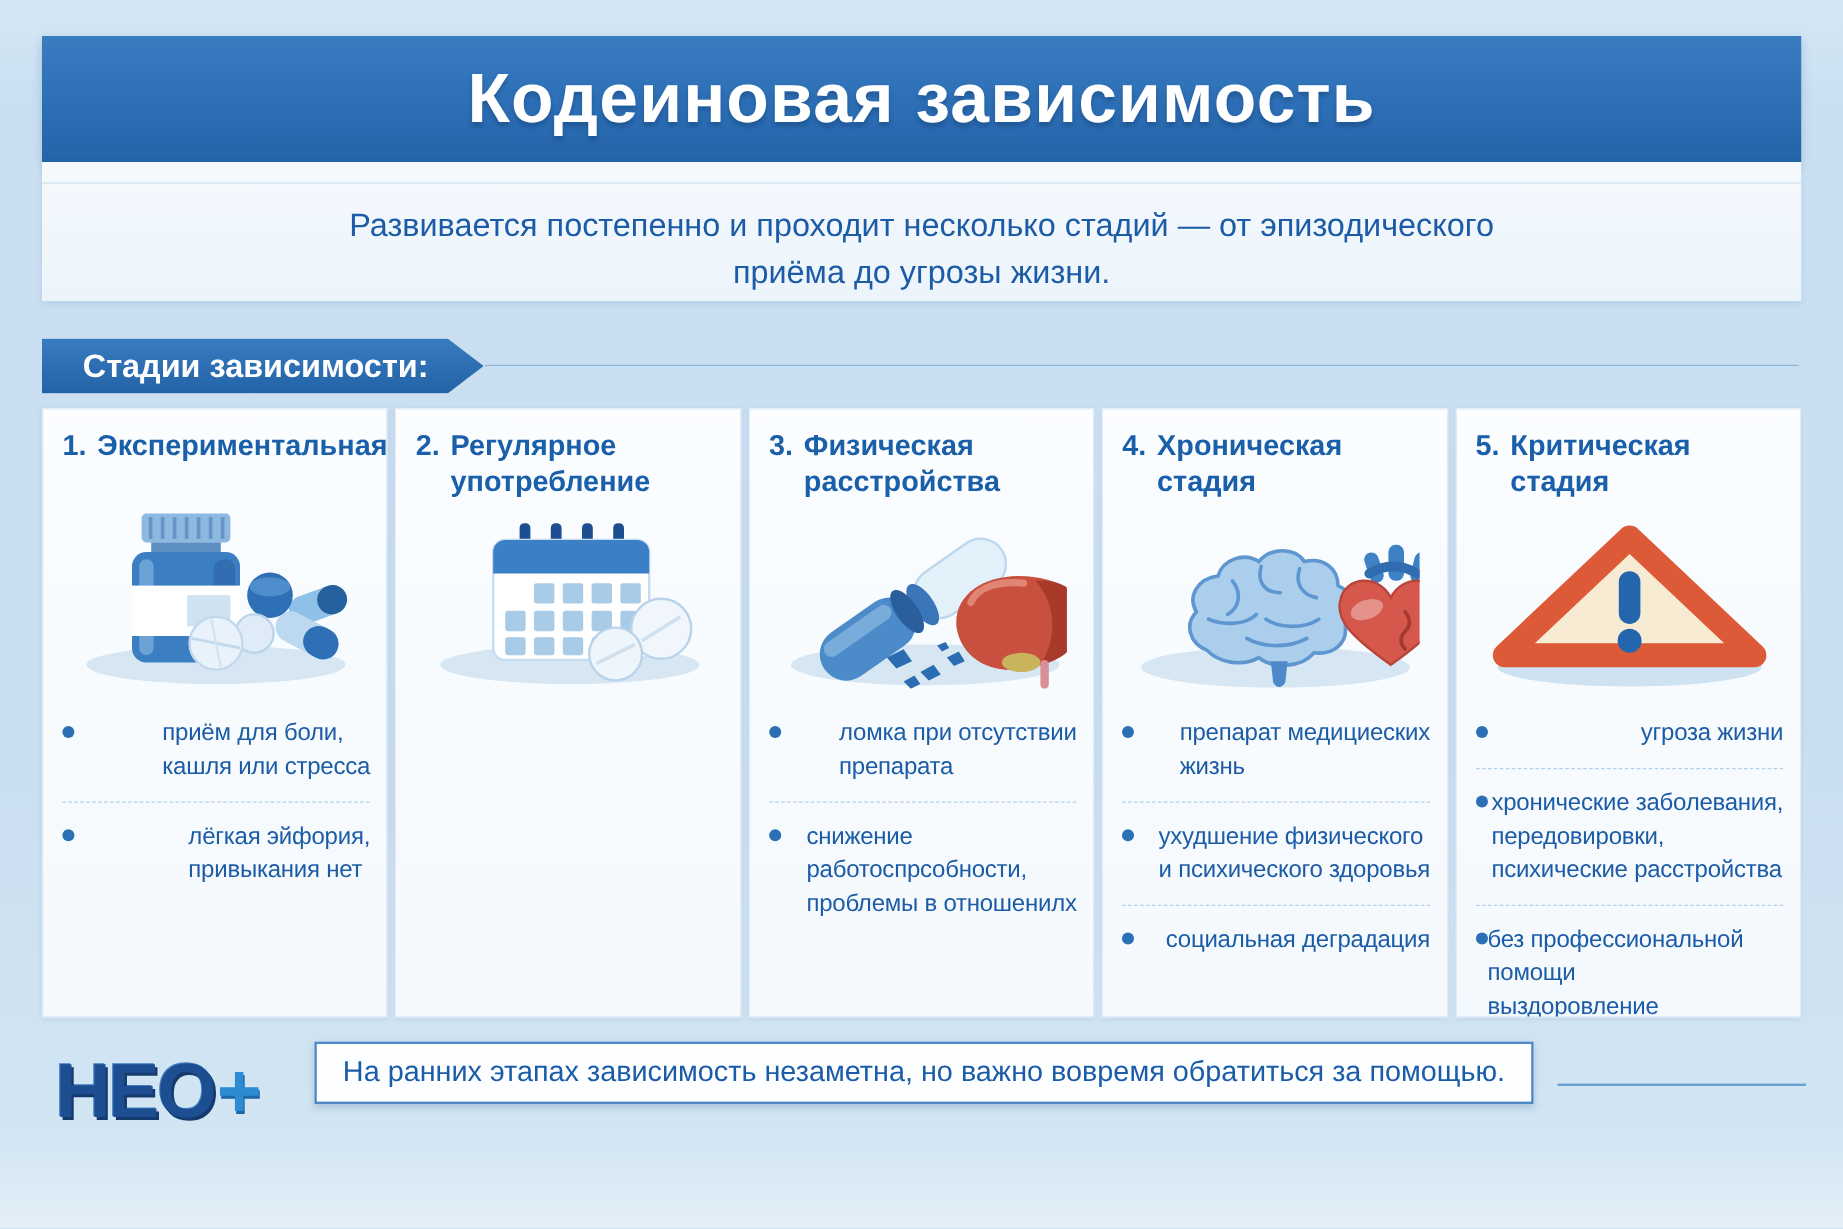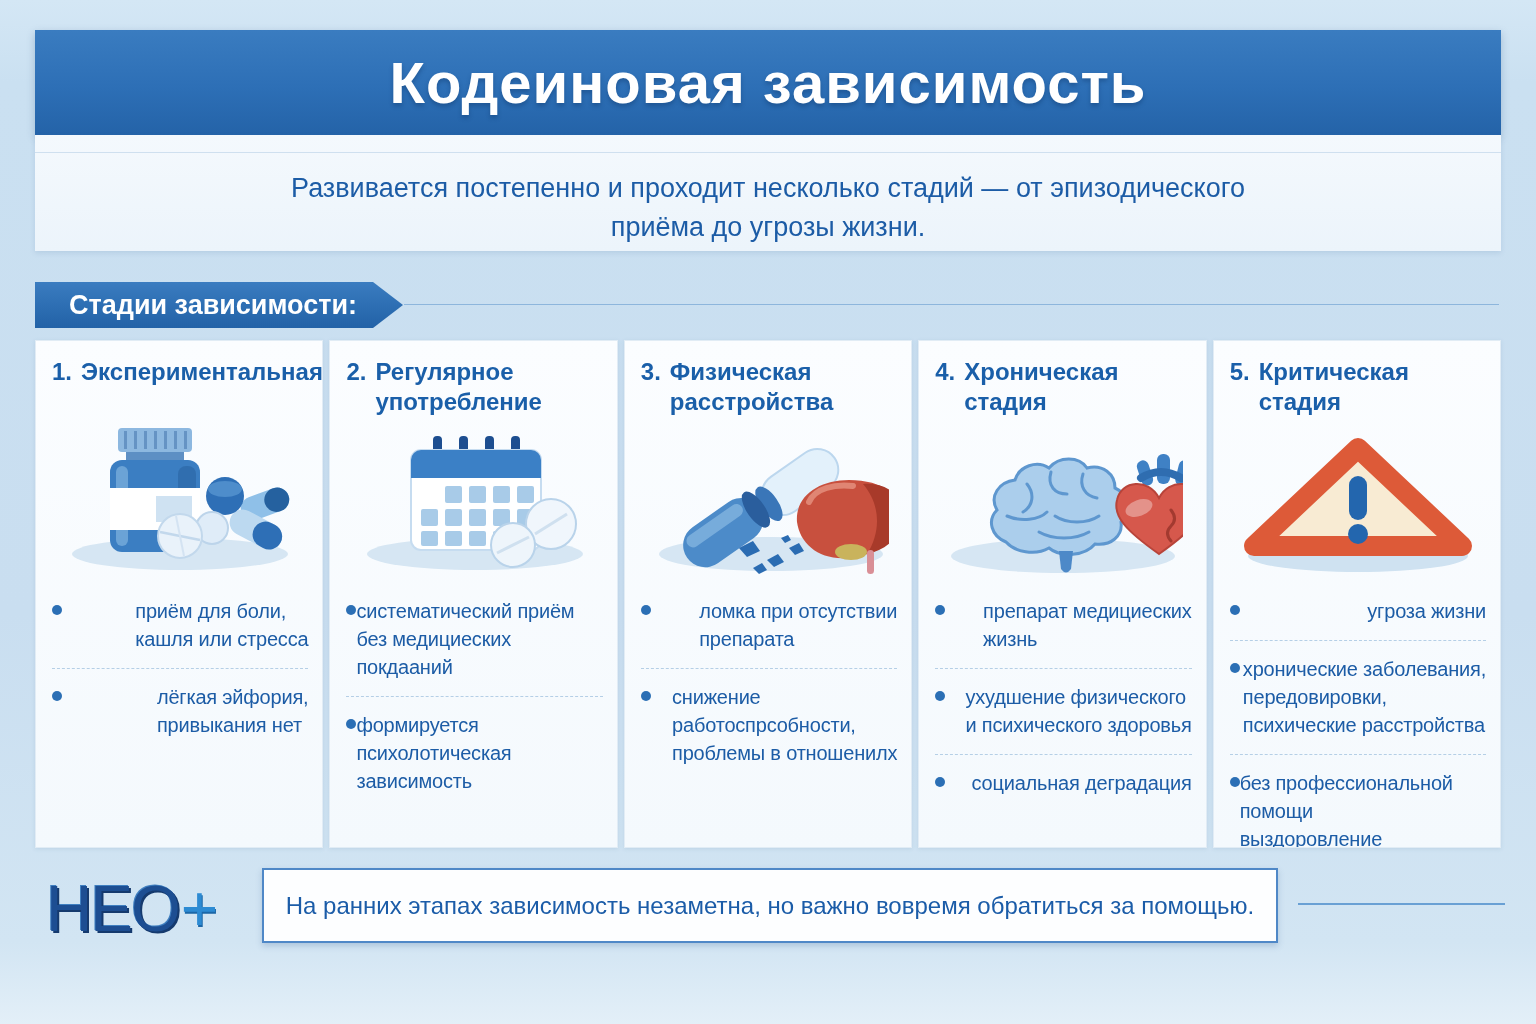--- a/index.html
+++ b/index.html
@@ -58,25 +58,25 @@
   }
   .card-h .ttl{white-space:pre-line;}
   .icon-slot{height:152px;display:flex;align-items:center;justify-content:center;margin:2px 0 8px;}
   .icon-slot svg{display:block;}
   .bullets{list-style:none;margin:0;padding:0;}
   .bullet{display:flex;padding:14px 0 15px;justify-content:space-between;}
   .bullet + .bullet{border-top:1px dashed #b5cfe6;}
   .dot{width:10px;height:10px;border-radius:50%;background:#2b6fb5;margin-top:8px;flex:none;}
   .btxt{color:#1c5ca6;font-size:20px;line-height:1.4;white-space:pre-line;letter-spacing:-0.2px;}
   
-  .logo{position:absolute;left:46px;top:872px;font-size:64px;font-weight:400;letter-spacing:-2px;}
+  .logo{position:absolute;left:46px;top:872px;font-size:64px;font-weight:700;letter-spacing:-2px;}
   .logo .neo{color:#1d4e92;text-shadow:2px 2px 0 #153a6e,-1px -1px 0 #3f7fc0;}
   .logo .plus{color:#2d8bd3;text-shadow:1px 2px 0 #1b67a8;margin-left:2px;}
   .note-box{
-    position:absolute;left:262px;top:868px;width:1016px;height:75px;
+    position:absolute;left:262px;top:868px;width:1016px;height:52px;
     background:#fdfeff;border:2px solid #4f88c7;box-sizing:border-box;
     display:flex;align-items:center;justify-content:center;
     box-shadow:0 3px 6px rgba(60,100,150,.25);
   }
   .note-box p{margin:0;color:#1b5ca8;font-size:24px;}
   .footer-line{position:absolute;left:1298px;top:903px;width:207px;height:2px;background:#69a0d4;}
 </style>
 </head>
 <body>
 
@@ -182,32 +182,20 @@
               <rect x="90" y="107" width="17" height="15" rx="2"></rect>
       <rect x="114" y="107" width="17" height="15" rx="2"></rect>
               <rect x="138" y="107" width="17" height="15" rx="2"></rect>
     </g>
     <circle cx="196" cy="100" r="25" fill="#f0f6fc" stroke="#b9d3ea" stroke-width="2"></circle>
     <path d="M180,110 L212,90" stroke="#cfe0ef" stroke-width="3" fill="none"></path>
     <circle cx="158" cy="121" r="22" fill="#eef5fb" stroke="#b9d3ea" stroke-width="2"></circle>
     <path d="M142,129 L174,113" stroke="#cfe0ef" stroke-width="3" fill="none"></path>
   </svg>
 </div>
-    <ul class="bullets">
-          <li class="bullet">
-            <span class="dot"></span>
-            <span class="btxt">систематический приём
-без медициеских покдааний</span>
-          </li>
-          <li class="bullet">
-            <span class="dot"></span>
-            <span class="btxt">формируется
-психолотическая зависимость</span>
-          </li>
-        </ul>
   </section>
 
   <section class="card">
     <h2 class="card-h">
       <span class="num">3.</span>
       <span class="ttl">Физическая
 расстройства</span>
     </h2>
     <div class="icon-slot">
   <svg width="240" height="150" viewBox="0 0 240 150">

